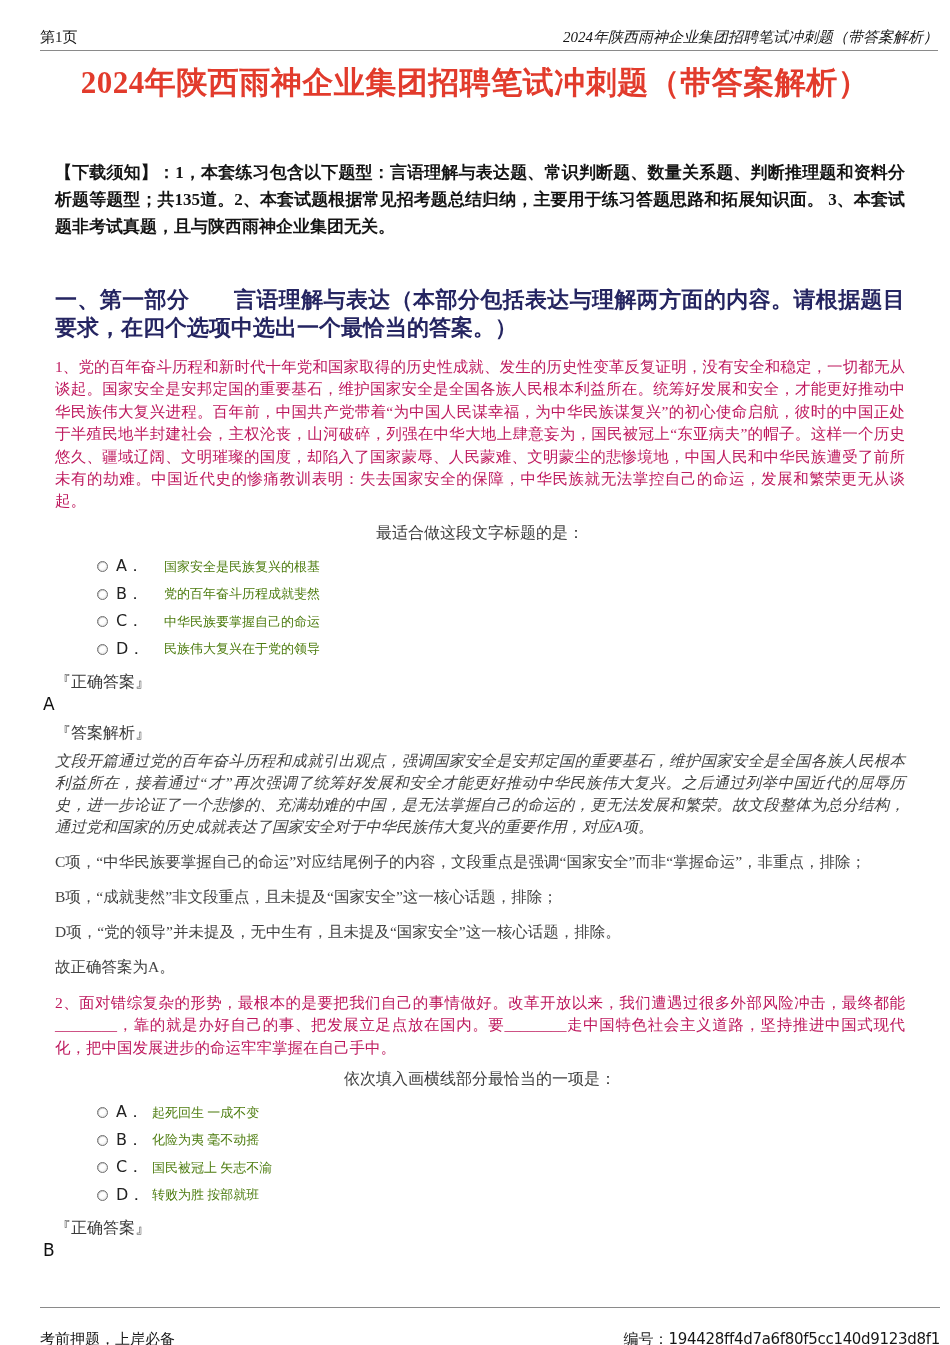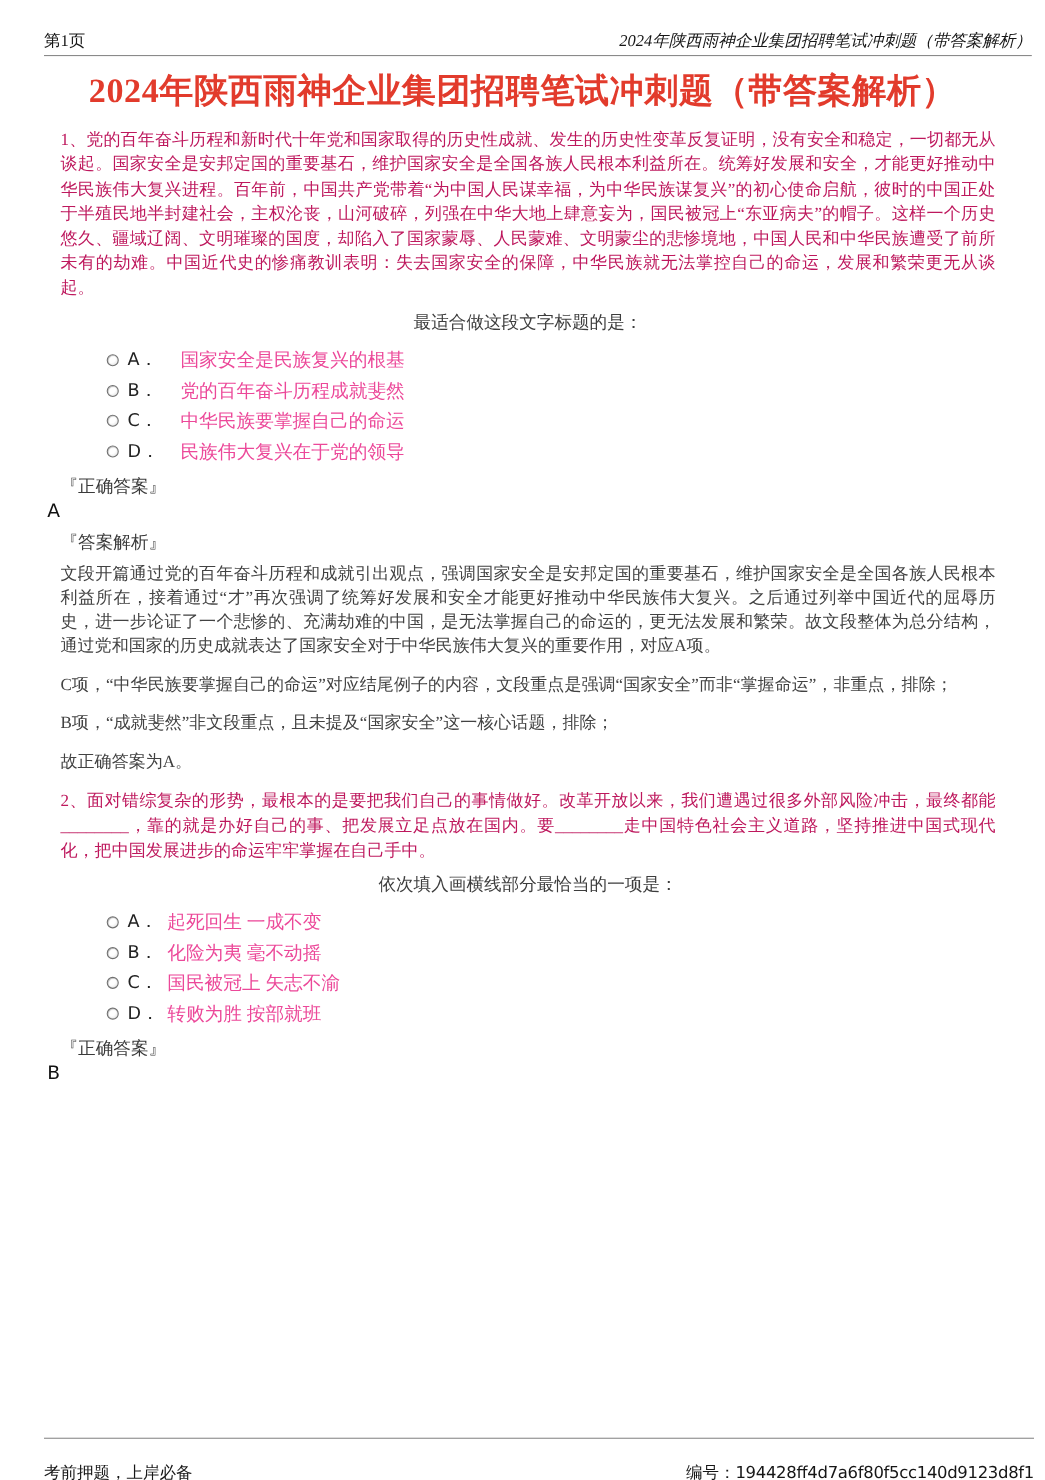--- a/index.html
+++ b/index.html
@@ -60,33 +60,33 @@
     background:radial-gradient(circle at 35% 30%, #ffffff 45%, #d9d9d9);
     box-shadow:inset 0.5px 0.5px 1px rgba(0,0,0,0.35);
     margin-right:8px;
   }
   .letter {
     font-family:"DejaVu Sans","Liberation Sans",sans-serif;
     font-size:16px; color:#222222;
   }
   .options.wide .letter  { width:48px; }
   .options.narrow .letter{ width:36px; }
-  .opt-text { font-size:17px; color:#ec4899; }
+  .opt-text { font-size:13px; color:#4d7c0f; }
   .ans-label { margin-top:10px; font-size:16px; line-height:18px; color:#3a3a3a; }
   .ans-value {
     margin:3px 0 0 -12px;
     font-family:"DejaVu Sans","Liberation Sans",sans-serif;
     font-size:17px; line-height:20px; color:#111111;
   }
   .para {
     margin-top:13px;
     font-size:15.5px; line-height:22px;
     color:#424242; text-align:justify;
   }
-  .para.first { margin-top:8px; }
+  .para.first { margin-top:8px;font-style:italic; }
   
   .footer {
     position:absolute; left:40px; right:10px; bottom:12px;
     border-top:1px solid #8a8a8a;
     padding-top:22px;
     display:flex; justify-content:space-between; align-items:baseline;
     font-size:15px; color:#161616;
   }
   .footer .num {
     font-family:"DejaVu Sans","Liberation Sans",sans-serif;
@@ -100,21 +100,23 @@
 
   <div class="header">
     <span class="left">第1页</span>
     <span class="right">2024年陕西雨神企业集团招聘笔试冲刺题（带答案解析）</span>
   </div>
 
   <h1 class="doc-title">2024年陕西雨神企业集团招聘笔试冲刺题（带答案解析）</h1>
 
   <div class="content">
 
+    <p class="notice">【下载须知】：1，本套练习包含以下题型：言语理解与表达题、常识判断题、数量关系题、判断推理题和资料分析题等题型；共135道。2、本套试题根据常见招考题总结归纳，主要用于练习答题思路和拓展知识面。 3、本套试题非考试真题，且与陕西雨神企业集团无关。</p>
 
+    <h2 class="section-heading">一、第一部分　　言语理解与表达（本部分包括表达与理解两方面的内容。请根据题目要求，在四个选项中选出一个最恰当的答案。）</h2>
 
     <p class="stem">1、党的百年奋斗历程和新时代十年党和国家取得的历史性成就、发生的历史性变革反复证明，没有安全和稳定，一切都无从谈起。国家安全是安邦定国的重要基石，维护国家安全是全国各族人民根本利益所在。统筹好发展和安全，才能更好推动中华民族伟大复兴进程。百年前，中国共产党带着“为中国人民谋幸福，为中华民族谋复兴”的初心使命启航，彼时的中国正处于半殖民地半封建社会，主权沦丧，山河破碎，列强在中华大地上肆意妄为，国民被冠上“东亚病夫”的帽子。这样一个历史悠久、疆域辽阔、文明璀璨的国度，却陷入了国家蒙辱、人民蒙难、文明蒙尘的悲惨境地，中国人民和中华民族遭受了前所未有的劫难。中国近代史的惨痛教训表明：失去国家安全的保障，中华民族就无法掌控自己的命运，发展和繁荣更无从谈起。</p>
     <p class="prompt">最适合做这段文字标题的是：</p>
 
     <div class="options wide">
       <div class="option">
         <span class="radio"></span>
         <span class="letter">A．</span>
         <span class="opt-text">国家安全是民族复兴的根基</span>
       </div>
@@ -135,20 +137,21 @@
       </div>
     </div>
 
     <p class="ans-label">『正确答案』</p>
     <p class="ans-value">A</p>
     <p class="ans-label">『答案解析』</p>
 
     <p class="para first">文段开篇通过党的百年奋斗历程和成就引出观点，强调国家安全是安邦定国的重要基石，维护国家安全是全国各族人民根本利益所在，接着通过“才”再次强调了统筹好发展和安全才能更好推动中华民族伟大复兴。之后通过列举中国近代的屈辱历史，进一步论证了一个悲惨的、充满劫难的中国，是无法掌握自己的命运的，更无法发展和繁荣。故文段整体为总分结构，通过党和国家的历史成就表达了国家安全对于中华民族伟大复兴的重要作用，对应A项。</p>
     <p class="para">C项，“中华民族要掌握自己的命运”对应结尾例子的内容，文段重点是强调“国家安全”而非“掌握命运”，非重点，排除；</p>
     <p class="para">B项，“成就斐然”非文段重点，且未提及“国家安全”这一核心话题，排除；</p>
+    <p class="para">D项，“党的领导”并未提及，无中生有，且未提及“国家安全”这一核心话题，排除。</p>
     <p class="para">故正确答案为A。</p>
 
     <p class="stem">2、面对错综复杂的形势，最根本的是要把我们自己的事情做好。改革开放以来，我们遭遇过很多外部风险冲击，最终都能________，靠的就是办好自己的事、把发展立足点放在国内。要________走中国特色社会主义道路，坚持推进中国式现代化，把中国发展进步的命运牢牢掌握在自己手中。</p>
     <p class="prompt">依次填入画横线部分最恰当的一项是：</p>
 
     <div class="options narrow">
       <div class="option">
         <span class="radio"></span>
         <span class="letter">A．</span>
         <span class="opt-text">起死回生 一成不变</span>

